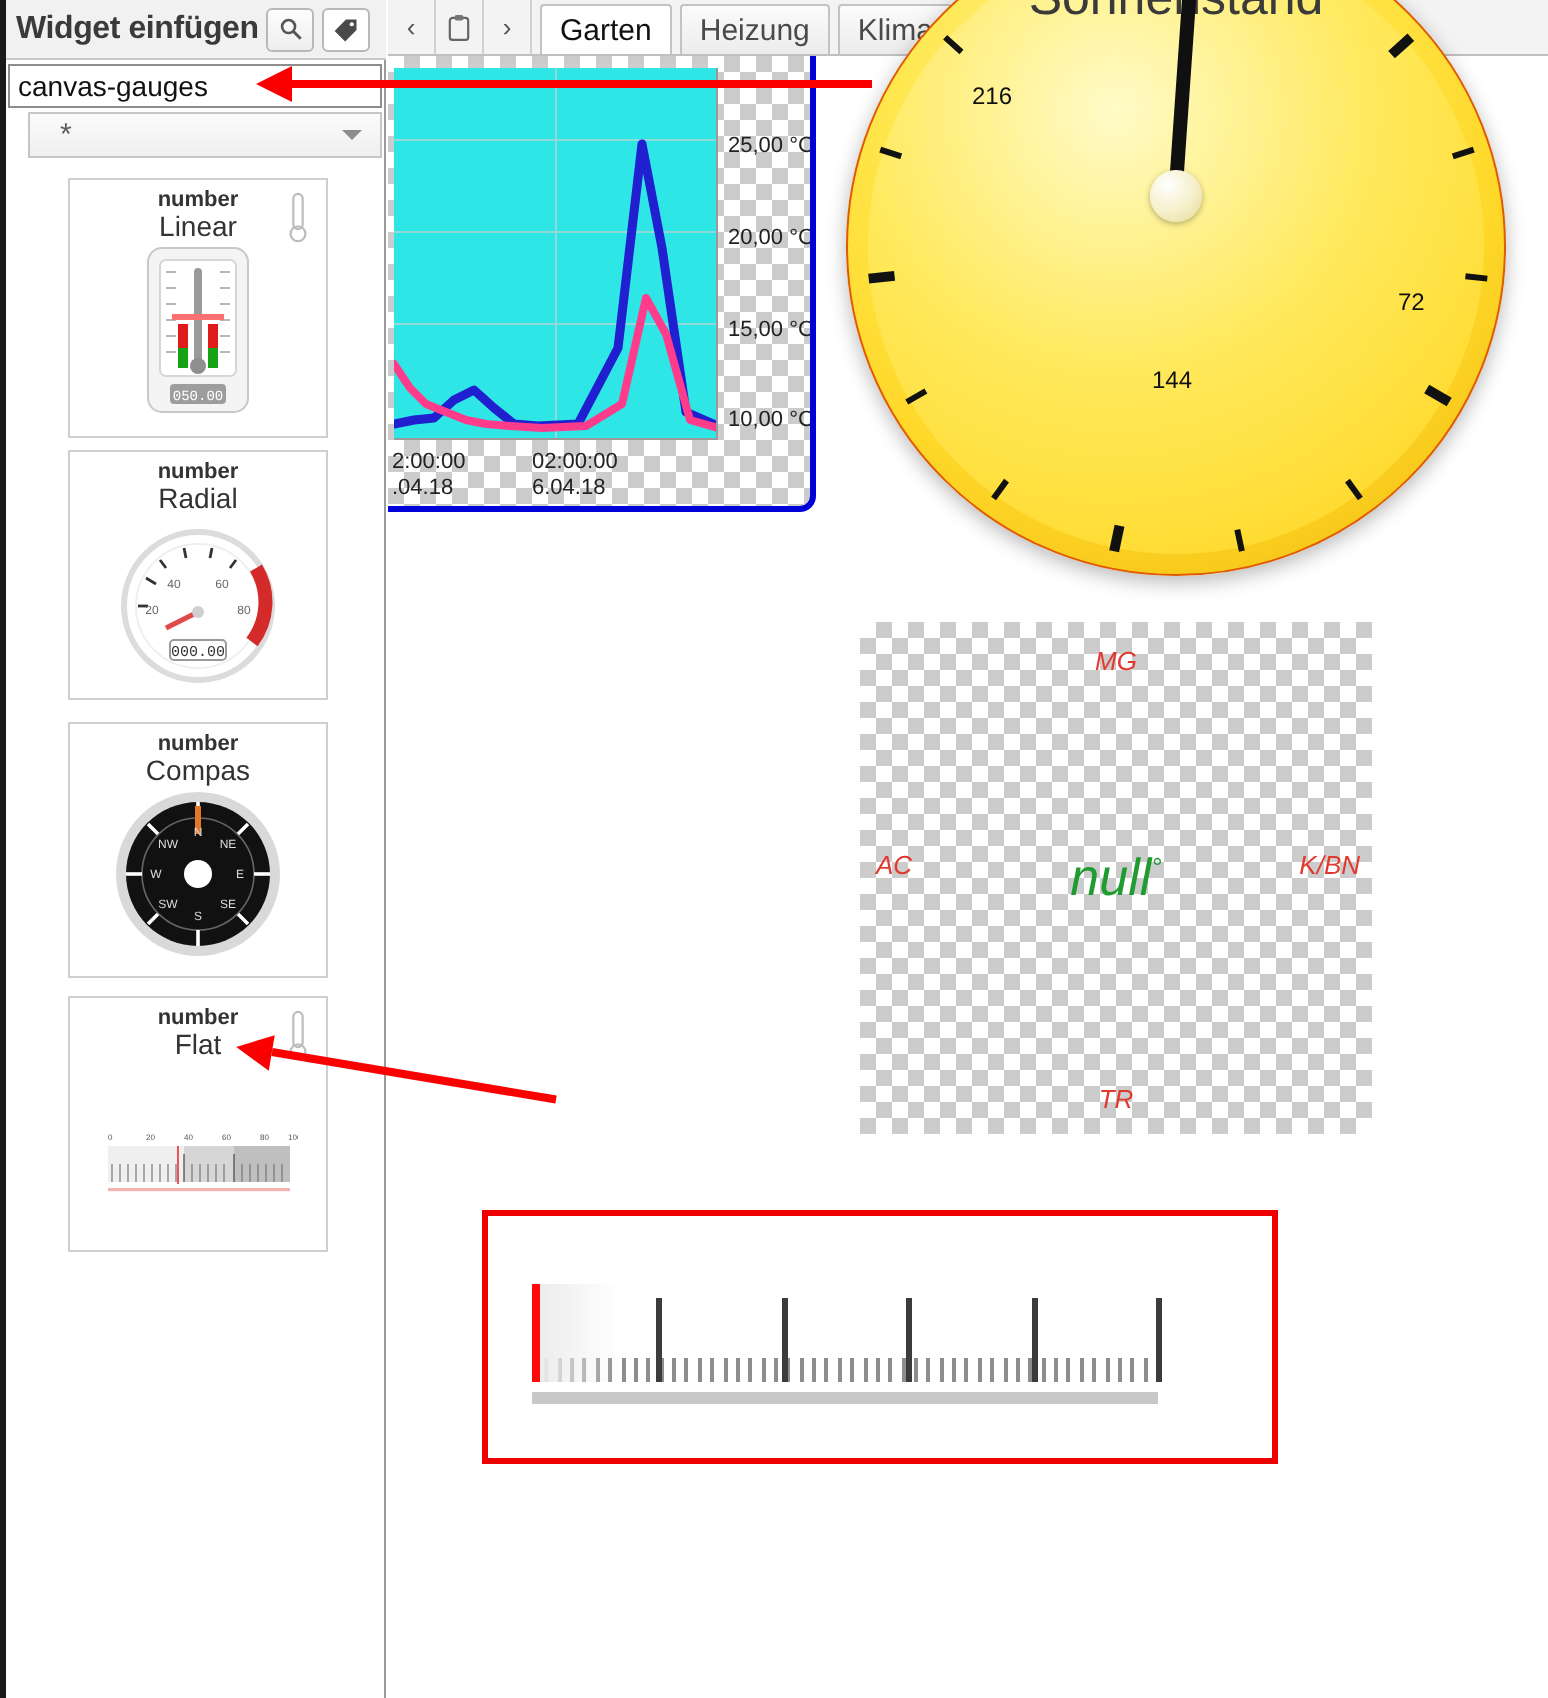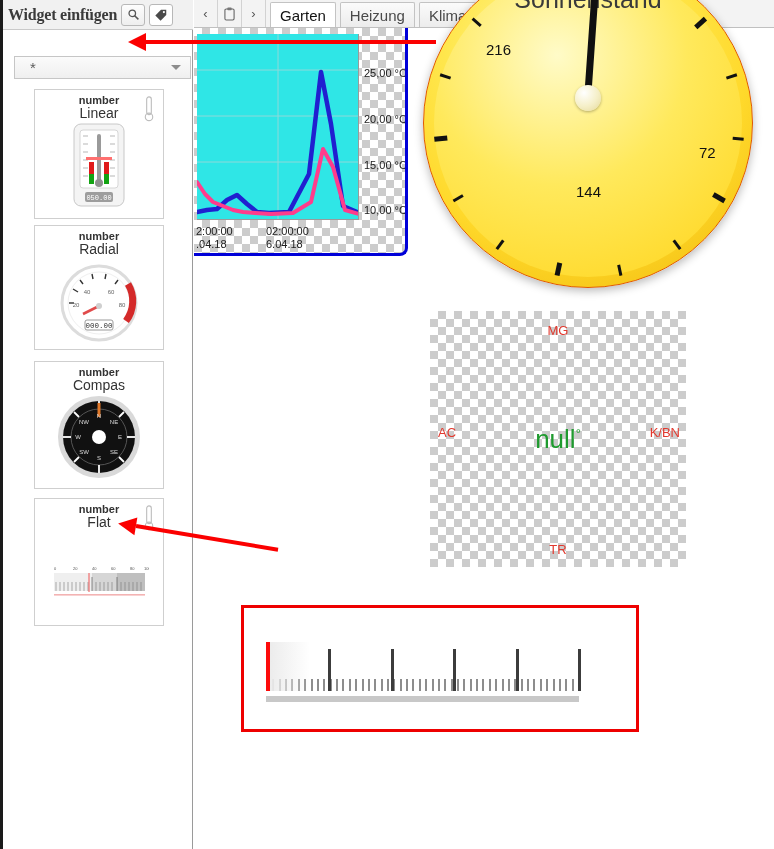--- a/index.html
+++ b/index.html
@@ -13,34 +13,35 @@
   #root { position: relative; width: 774px; height: 849px; background:#fff; }
 
   
   .checker {
     background-image:
       linear-gradient(45deg, #cccccc 25%, transparent 25%, transparent 75%, #cccccc 75%),
       linear-gradient(45deg, #cccccc 25%, transparent 25%, transparent 75%, #cccccc 75%);
     background-size: 16px 16px;
     background-position: 0 0, 8px 8px;
     background-color: #ffffff;
+    font-style: italic;
   }
 
   
   #left-panel {
     position: absolute; left: 0; top: 0; width: 193px; height: 849px;
     background: #ffffff; border-right: 1px solid #9a9a9a;
   }
   #left-panel-edge {
     position:absolute; left:0; top:0; width:3px; height:849px; background:#1a1a1a;
   }
   #panel-header {
     position: absolute; left: 3px; top: 0; width: 190px; height: 30px;
     background: #f1f1f1; border-bottom: 1px solid #c9c9c9;
-    display: flex; align-items: center; font-family: Liberation Serif, serif;
+    display: flex; align-items: center;
   }
   #panel-title {
     font-size: 16px; font-weight: bold; color: #3a3a3a;
     margin-left: 5px; letter-spacing: -0.2px; white-space: nowrap;
   }
   .hdr-btn {
     width: 24px; height: 22px; margin-left: 4px;
     border: 1px solid #b8b8b8; border-radius: 3px;
     background: linear-gradient(#fdfdfd, #eeeeee);
     display: flex; align-items: center; justify-content: center;
@@ -149,21 +150,21 @@
     border-radius:50%;
     background: radial-gradient(circle at 35% 30%, #ffffff 0%, #f5efc8 55%, #e4d89a 100%);
     box-shadow:0 1px 3px rgba(0,0,0,.3);
   }
   .gval {
     position:absolute; left:50%; transform:translateX(-50%);
     border-radius:11px; padding:1px 13px; white-space:nowrap; font-weight:bold;
   }
   #gval-top { top:176px; border:2px solid #bdbdbd; color:#bdbdbd; font-size:19px; }
   #gval-bot { top:206px; border:3px solid #111; color:#111; font-size:21px; }
-  .gnum { position:absolute; font-size:15px; color:#111; }
+  .gnum { position:absolute; font-size:12px; color:#111; }
   .gtick { position:absolute; background:#111; transform-origin: 50% 156px; }
 
   
   #compass {
     position:absolute; left:236px; top:311px; width:256px; height:256px;
   }
   .cmp-lab { position:absolute; font-size:13px; color:#e2392e; }
   #cmp-val {
     position:absolute; left:50%; top:50%; transform:translate(-50%,-50%);
     font-size:26px; color:#1f9b2f; white-space:nowrap;
@@ -211,20 +212,24 @@
         </svg>
       </div>
       <div class="hdr-btn active">
         <svg width="14" height="14" viewBox="0 0 16 16">
           <path d="M1.5 8.5 L8 2 L14 2 L14 8 L7.5 14.5 Z" fill="#4a4a4a"></path>
           <circle cx="11.3" cy="4.7" r="1.2" fill="#fff"></circle>
         </svg>
       </div>
     </div>
 
+    <div id="search-row">
+      <input id="search-input" type="text" value="canvas-gauges" style="">
+      <span id="search-clear">×</span>
+    </div>
 
     <div id="filter-row">
       <span id="filter-star">*</span>
       <span id="filter-caret"></span>
     </div>
 
     <div class="widget-card" style="top:89px;height:130px">
       <div class="wc-kind">number</div>
       <div class="wc-name">Linear</div>
       <svg class="thermo" viewBox="0 0 12 28">

